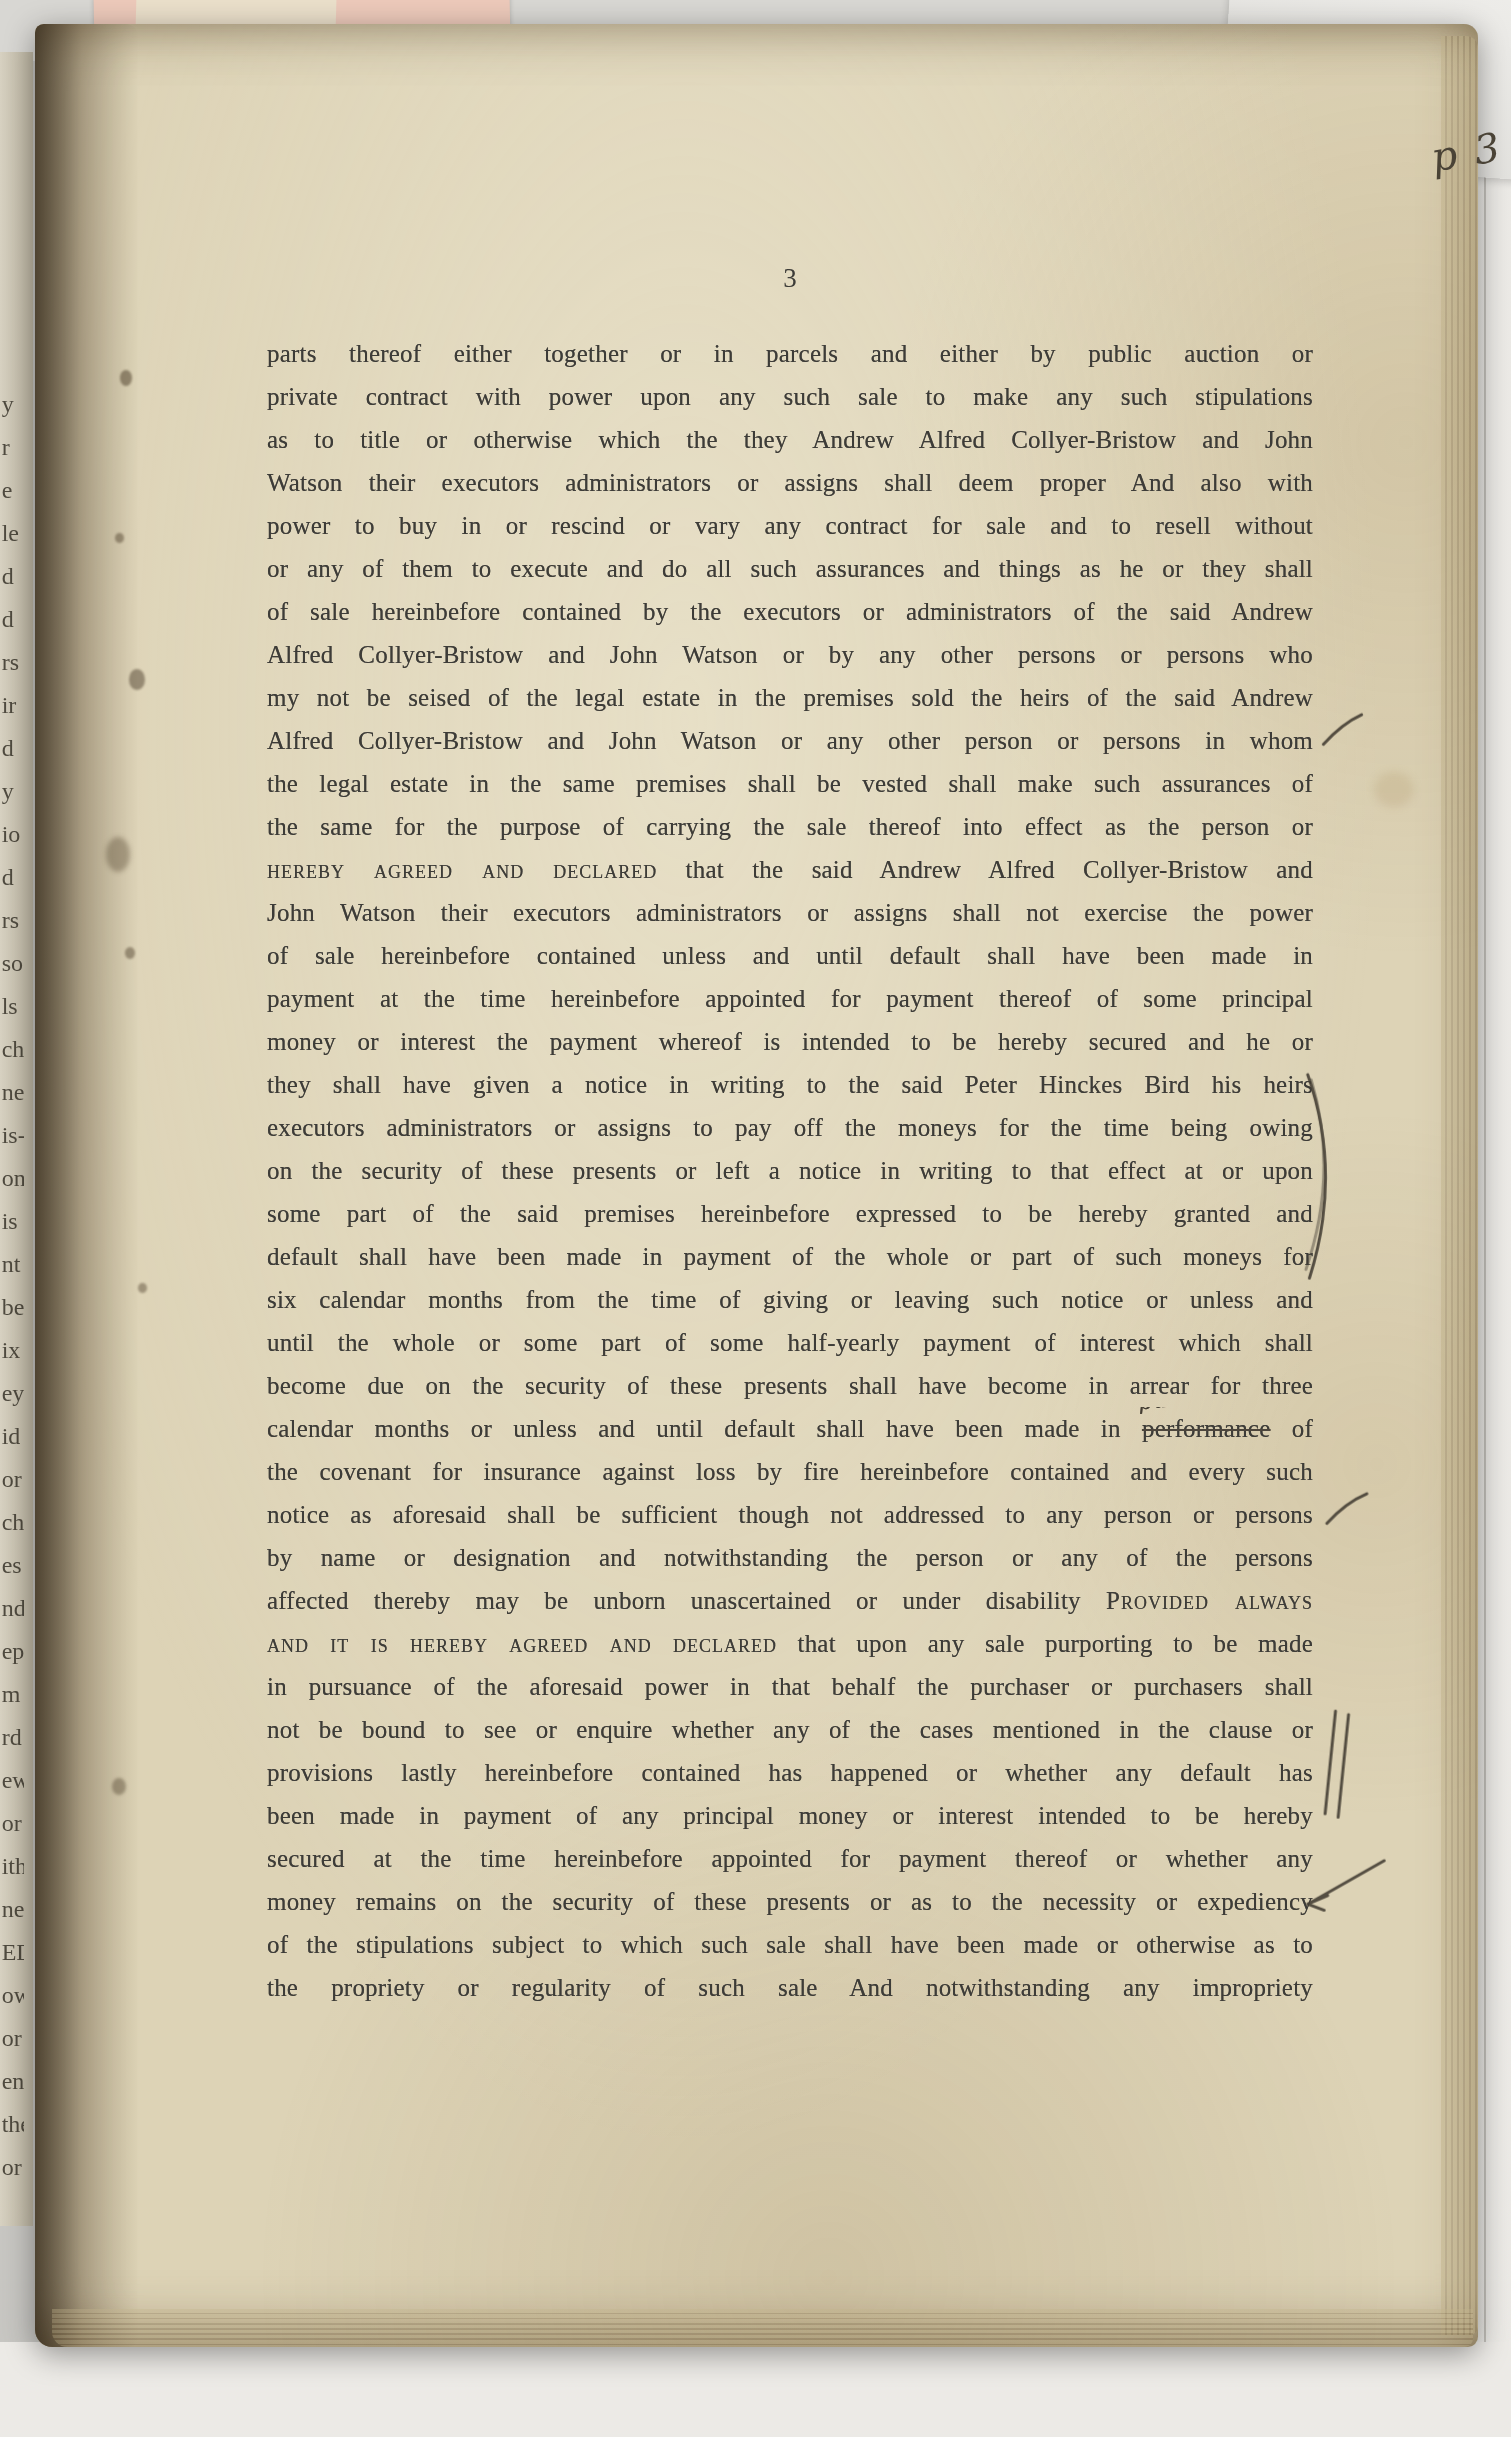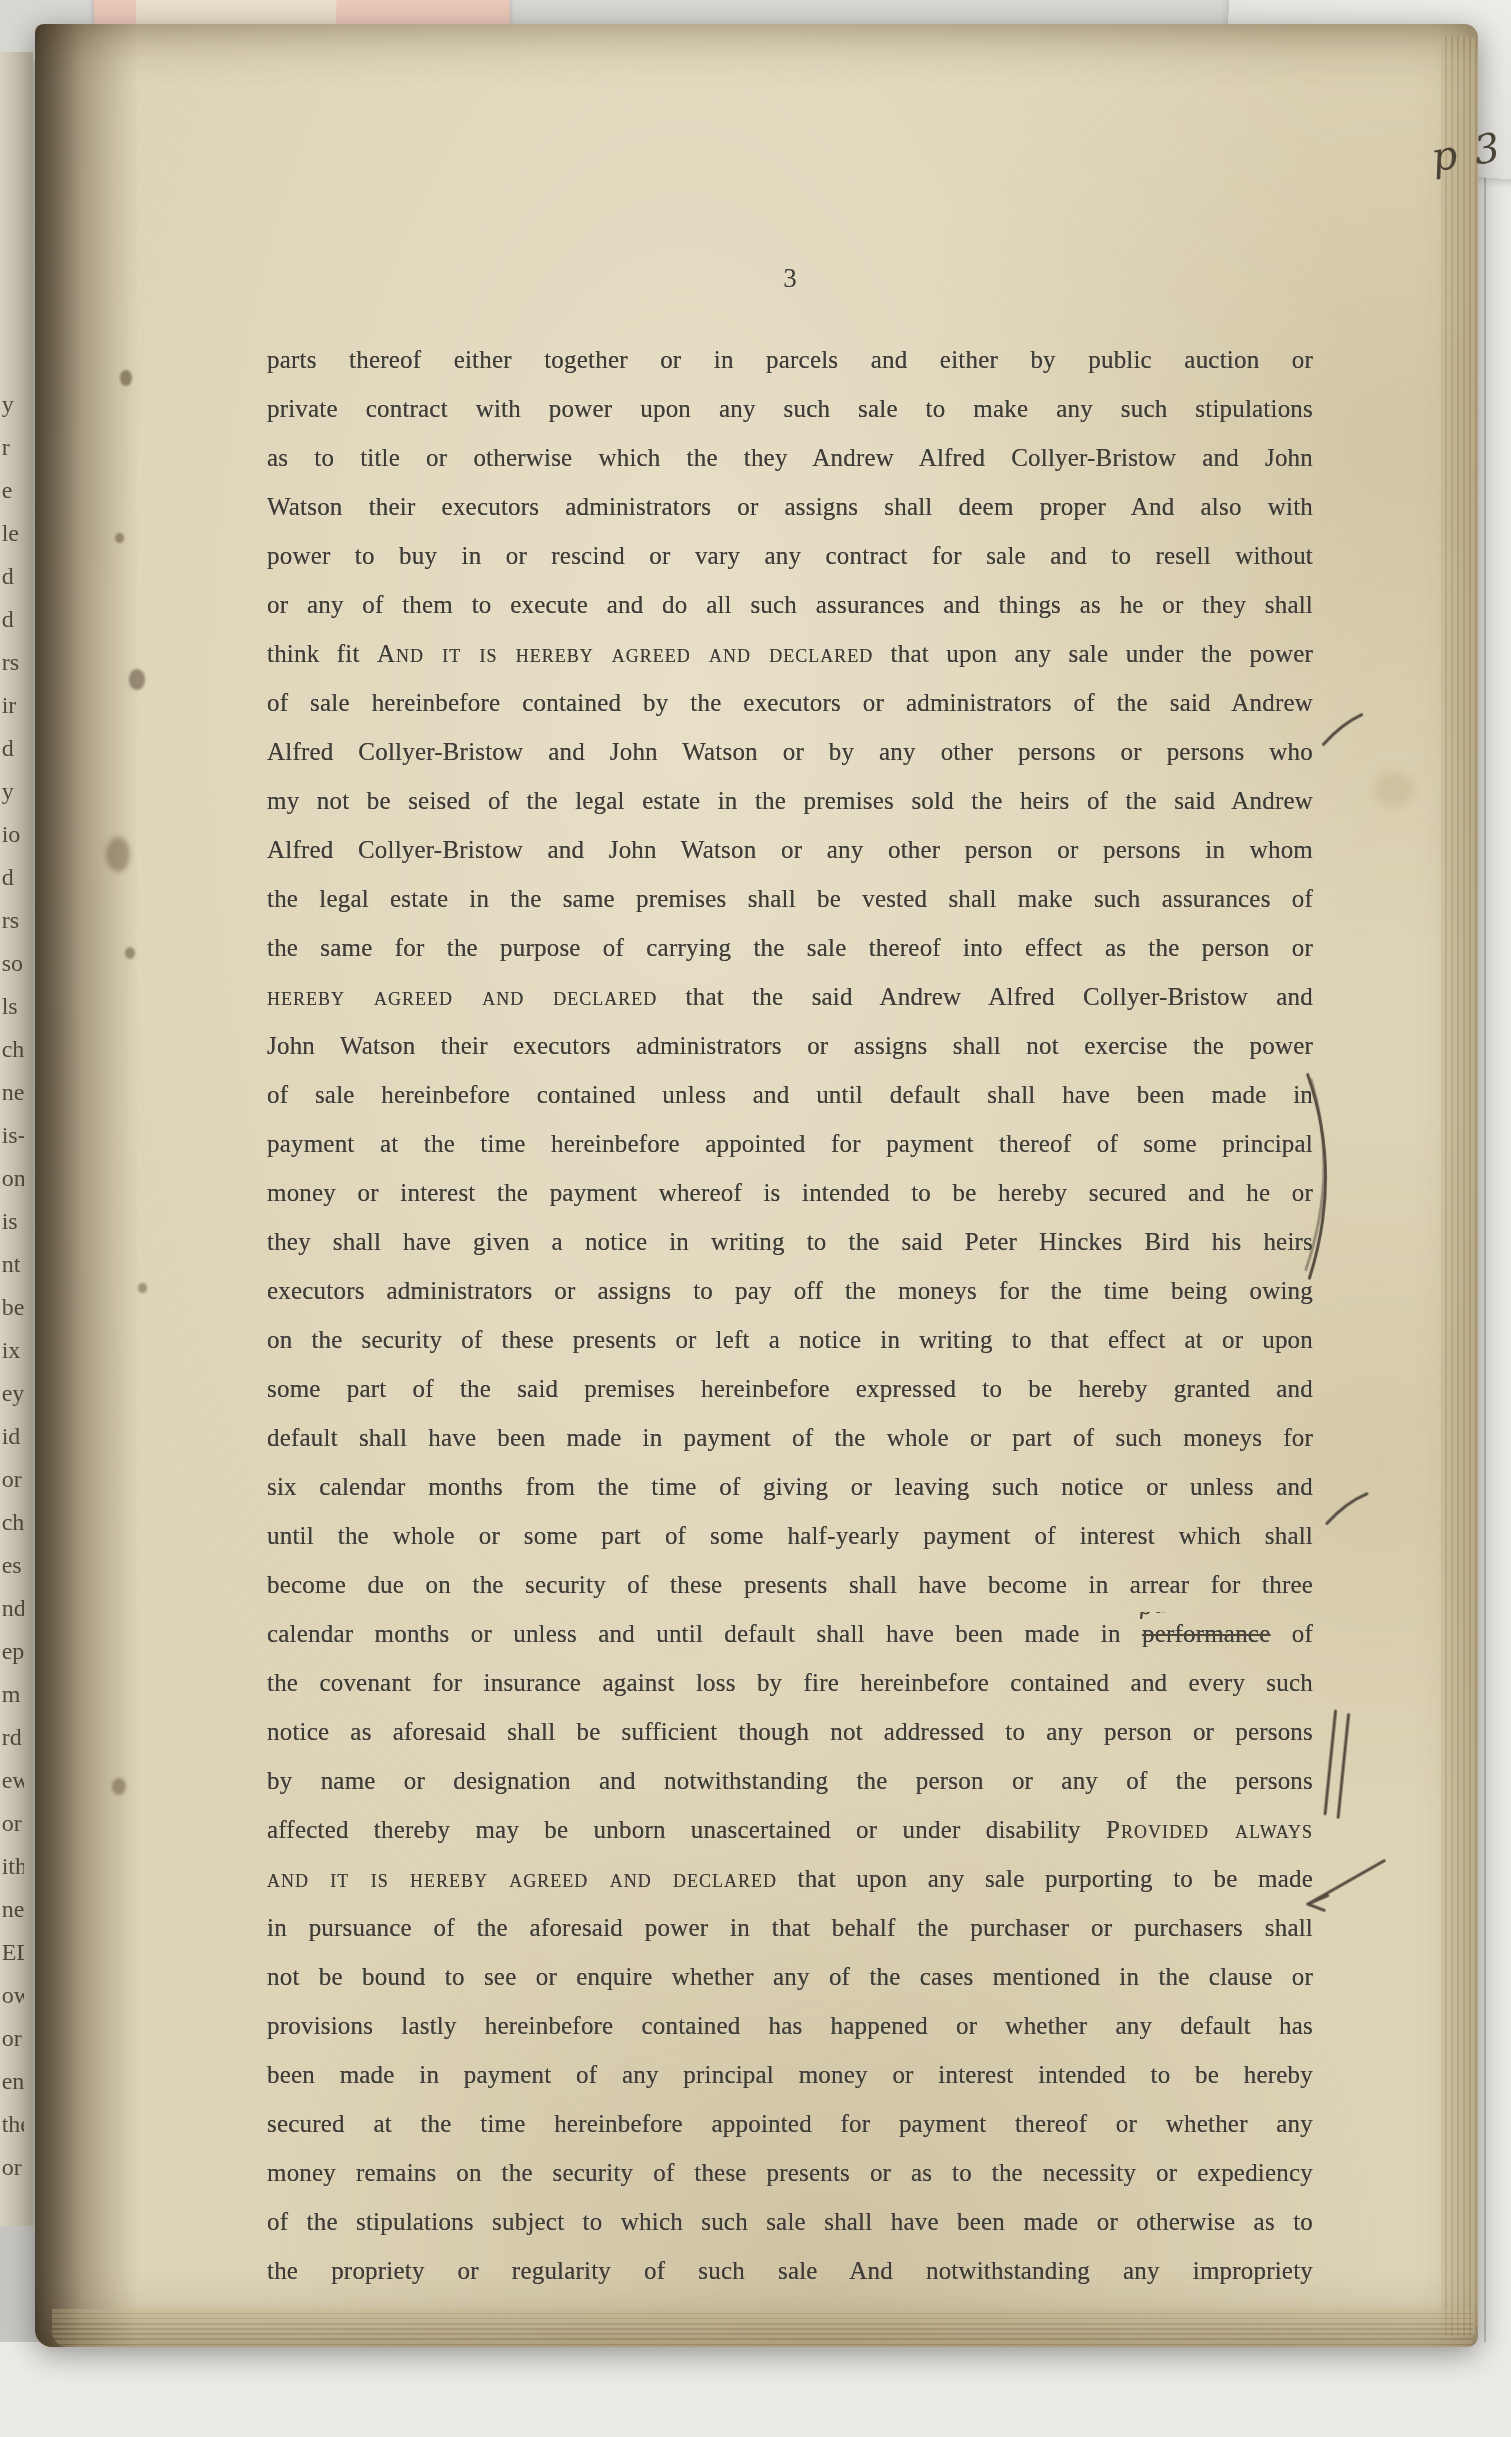--- a/index.html
+++ b/index.html
@@ -48,21 +48,21 @@
 
   .stain{position:absolute;border-radius:50%;pointer-events:none;}
 
   
   .page-number{position:absolute;top:239px;left:232px;width:1046px;text-align:center;
                font-size:27px;color:#3d3c38;}
   .text-block{position:absolute;left:232px;top:308px;width:1046px;color:#3d3c38;
               font-size:25px;letter-spacing:0.2px;word-spacing:0.9px;
               text-shadow:0 0 0.5px rgba(50,48,44,.65);}
   .line{height:43px;line-height:43px;text-align:justify;text-align-last:justify;
-        overflow:hidden;white-space:normal;margin-top:6px;}
+        overflow:hidden;white-space:normal;}
   .sc{font-variant:small-caps;letter-spacing:1px;}
   .struck{position:relative;text-decoration:line-through;
           text-decoration-color:#4d463c;text-decoration-thickness:2.2px;}
   .hw-above{position:absolute;left:-3.5px;top:-29px;font-style:italic;font-size:22px;
             font-family:"DejaVu Serif",serif;color:#453e33;letter-spacing:0.9px;
             transform:rotate(-5deg);text-decoration:none;white-space:nowrap;line-height:1;}
 
   
   .fragments{position:absolute;left:0;top:383px;width:23.5px;overflow:hidden;
              font-size:24px;color:rgba(62,57,47,.88);}
@@ -150,21 +150,20 @@
     <div class="stain" style="left:1339px;top:748px;width:40px;height:35px;background:rgba(150,115,60,.14);filter:blur(4.3px)"></div>
 
     <div class="page-number">3</div>
     <div class="text-block" id="text-block">
         <div class="line">parts thereof either together or in parcels and either by public auction or</div>
         <div class="line">private contract with power upon any such sale to make any such stipulations</div>
         <div class="line">as to title or otherwise which the they Andrew Alfred Collyer-Bristow and John</div>
         <div class="line">Watson their executors administrators or assigns shall deem proper  And also with</div>
         <div class="line">power to buy in or rescind or vary any contract for sale and to resell without</div>
         <div class="line">or any of them to execute and do all such assurances and things as he or they shall</div>
-        <div class="line">think fit  <span class="sc">And it is hereby agreed and declared</span> that upon any sale under the power</div>
         <div class="line">of sale hereinbefore contained by the executors or administrators of the said Andrew</div>
         <div class="line">Alfred Collyer-Bristow and John Watson or by any other persons or persons who</div>
         <div class="line">my not be seised of the legal estate in the premises sold the heirs of the said Andrew</div>
         <div class="line">Alfred Collyer-Bristow and John Watson or any other person or persons in whom</div>
         <div class="line">the legal estate in the same premises shall be vested shall make such assurances of</div>
         <div class="line">the same for the purpose of carrying the sale thereof into effect as the person or</div>
         <div class="line"><span class="sc">hereby agreed and declared</span> that the said Andrew Alfred Collyer-Bristow and</div>
         <div class="line">John Watson their executors administrators or assigns shall not exercise the power</div>
         <div class="line">of sale hereinbefore contained unless and until default shall have been made in</div>
         <div class="line">payment at the time hereinbefore appointed for payment thereof of some principal</div>

